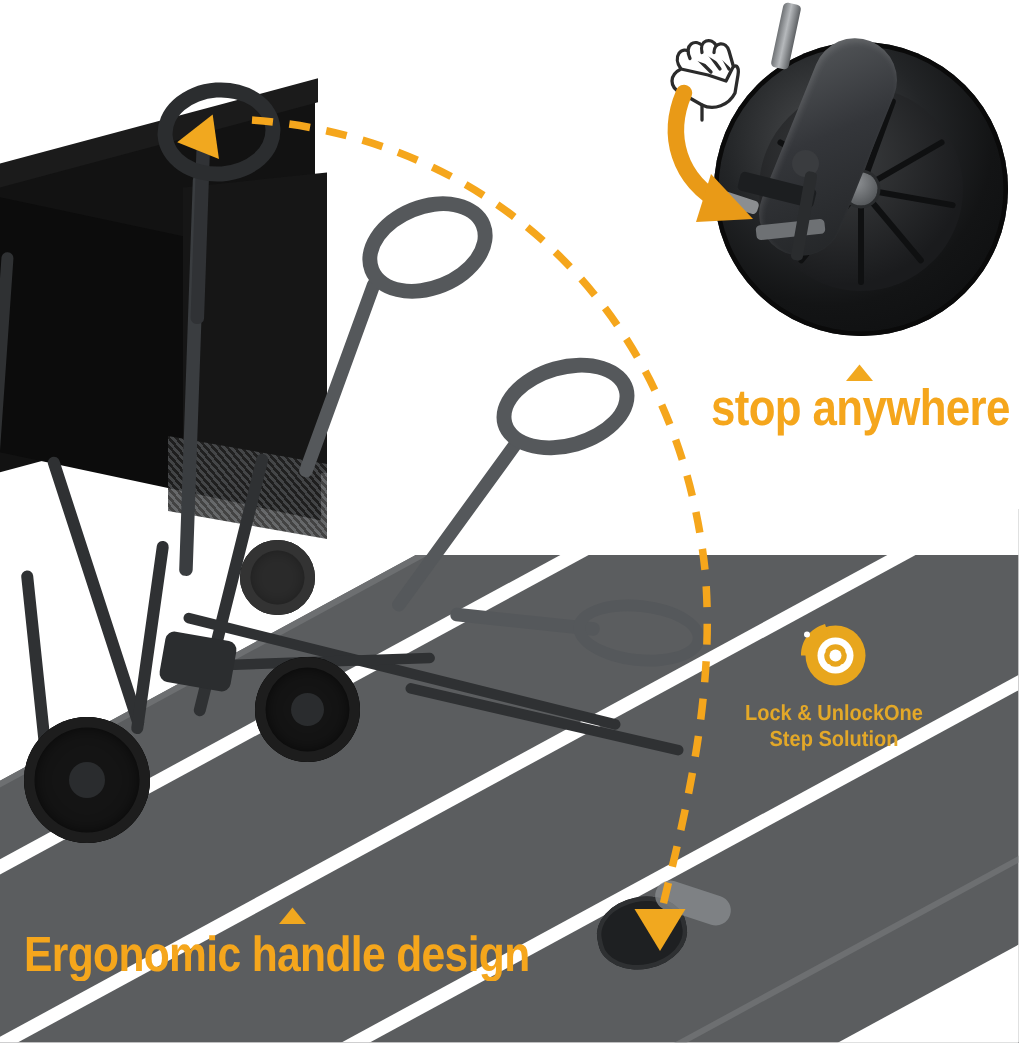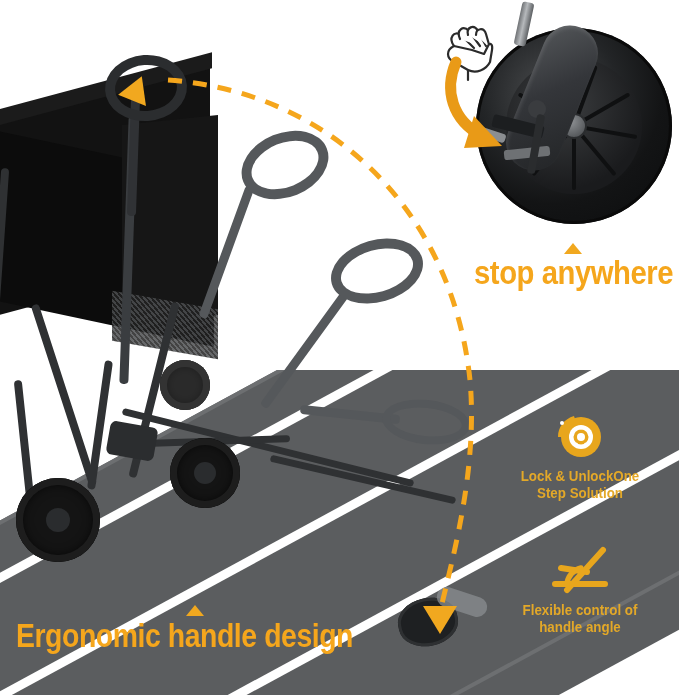--- a/index.html
+++ b/index.html
@@ -194,51 +194,37 @@
       <svg width="110" height="108" viewBox="0 0 110 108">
         <path d="M18 8 C6 36, 14 66, 44 82" fill="none" stroke="#e99a17" stroke-width="11" stroke-linecap="round"></path>
         <path d="M36 62 L64 92 L26 94 Z" fill="#e99a17"></path>
       </svg>
     </div>
   </div>
 
   <div class="tri" style="left:564px;top:243px;"></div>
   <div class="headline" style="left:474px;top:253px;font-size:34px;">stop anywhere</div>
 
-  <div class="feature" style="left:480px;top:408px;">
+  <div class="feature" style="left:456px;top:408px;">
     <div class="ficon">
       <svg width="52" height="52" viewBox="0 0 52 52">
         <circle cx="27" cy="27" r="20" fill="#e8a61d"></circle>
         <circle cx="27" cy="27" r="12" fill="#ffffff"></circle>
         <circle cx="27" cy="27" r="7.5" fill="#e8a61d"></circle>
         <circle cx="27" cy="27" r="4" fill="#ffffff"></circle>
         <circle cx="27" cy="17.5" r="1.9" fill="#ffffff"></circle>
         <circle cx="35.5" cy="24" r="1.9" fill="#ffffff"></circle>
         <circle cx="32" cy="34.5" r="1.9" fill="#ffffff"></circle>
         <circle cx="22" cy="34.5" r="1.9" fill="#ffffff"></circle>
         <circle cx="18.5" cy="24" r="1.9" fill="#ffffff"></circle>
         <path d="M20 6 C10 9, 4 17, 4 27 L12 27 C12 20, 16 14, 22 12 Z" fill="#e8a61d"></path>
         <circle cx="8" cy="13" r="2" fill="#ffffff"></circle>
       </svg>
     </div>
     <div class="cap">Lock &amp; UnlockOne</div>
     <div class="cap">Step Solution</div>
   </div>
 
-  <div class="feature" style="left:480px;top:542px;">
-    <div class="ficon">
-      <svg width="66" height="48" viewBox="0 0 66 48">
-        <g stroke="#e8a61d" stroke-width="6" fill="none" stroke-linecap="round">
-          <line x1="8" y1="38" x2="58" y2="38"></line>
-          <line x1="56" y1="4" x2="20" y2="44"></line>
-          <path d="M20 38 A 18 18 0 0 1 34 22" stroke-width="5.5"></path>
-          <line x1="14" y1="22" x2="40" y2="26"></line>
-        </g>
-      </svg>
-    </div>
-    <div class="cap">Flexible control of</div>
-    <div class="cap">handle angle</div>
-  </div>
 
   <div class="tri" style="left:186px;top:605px;"></div>
   <div class="headline" style="left:16px;top:617px;font-size:33px;">Ergonomic handle design</div>
 
 </div>
 
 </body></html>

